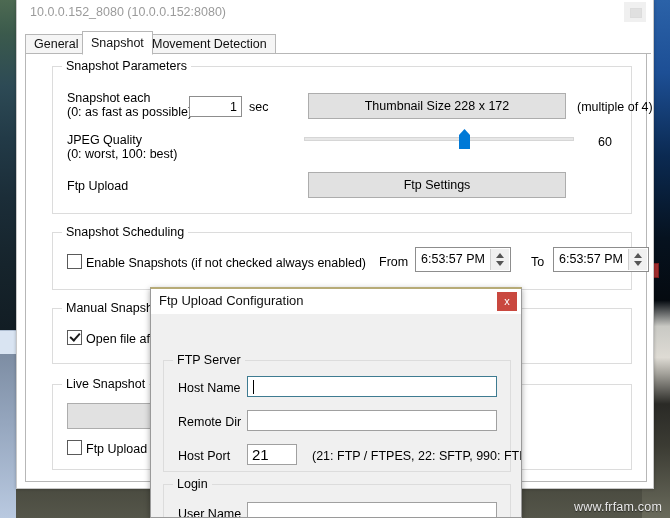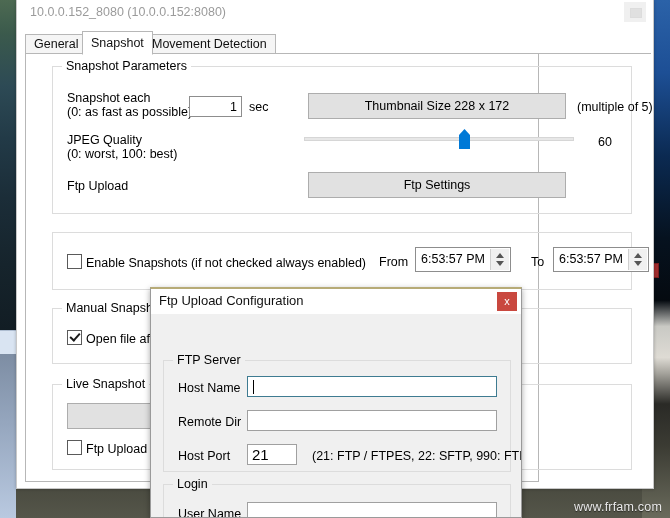--- a/index.html
+++ b/index.html
@@ -140,21 +140,21 @@
     position: absolute;
     left: 0; right: 0; top: 22px;
     height: 1px;
     background: #b7b7b7;
   }
 
   
   #page-body {
     position: absolute;
     left: 8px; top: 54px;
-    width: 514px; height: 428px;
+    width: 622px; height: 428px;
     border: 1px solid #b7b7b7;
     border-top: none;
     background: #ffffff;
     box-sizing: border-box;
   }
 
   
   .groupbox {
     position: absolute;
     border: 1px solid #dcdcdc;
@@ -412,36 +412,37 @@
     <div class="groupbox" id="gb-params">
       <div class="legend">Snapshot Parameters</div>
 
       <div class="lbl" style="left:14px; top:24px;">Snapshot each</div>
       <div class="lbl" style="left:14px; top:38px;">(0: as fast as possible)</div>
 
       <input class="textbox right" style="left: 136px; top: 29px; width: 53px;" value="1">
       <div class="lbl" style="left:196px; top:33px;">sec</div>
 
       <div class="btn" style="left:255px; top:26px; width:258px;text-align:center;">Thumbnail Size 228 x 172</div>
-      <div class="lbl" style="left:524px; top:33px;">(multiple of 5)</div>
+      <div class="lbl" style="left:524px; top:33px;">(multiple of 4)</div>
 
       <div class="lbl" style="left:14px; top:66px;">JPEG Quality</div>
       <div class="lbl" style="left:14px; top:80px;">(0: worst, 100: best)</div>
 
       <div class="slider" id="jpeg-slider" style="left:251px; top:62px; width:270px;">
         <div class="track"></div>
         <div class="thumb" id="jpeg-thumb" style="left: 155px;"></div>
       </div>
       <div class="lbl" style="left:545px; top:68px;">60</div>
 
       <div class="lbl" style="left:14px; top:112px;">Ftp Upload</div>
       <div class="btn" style="left:255px; top:105px; width:258px;">Ftp Settings</div>
     </div>
 
     <div class="groupbox" id="gb-sched">
+      <div class="legend">Snapshot Scheduling</div>
 
       <div class="chk" style="left:14px; top:21px;">
         <span class="box"></span><span>Enable Snapshots (if not checked always enabled)</span>
       </div>
 
       <div class="lbl" style="left:326px; top:22px;">From</div>
       <div class="spinner" style="left:362px; top:14px; width:96px;">
         <div class="val">6:53:57 PM</div>
         <div class="arrows">
           <span class="up"></span>

